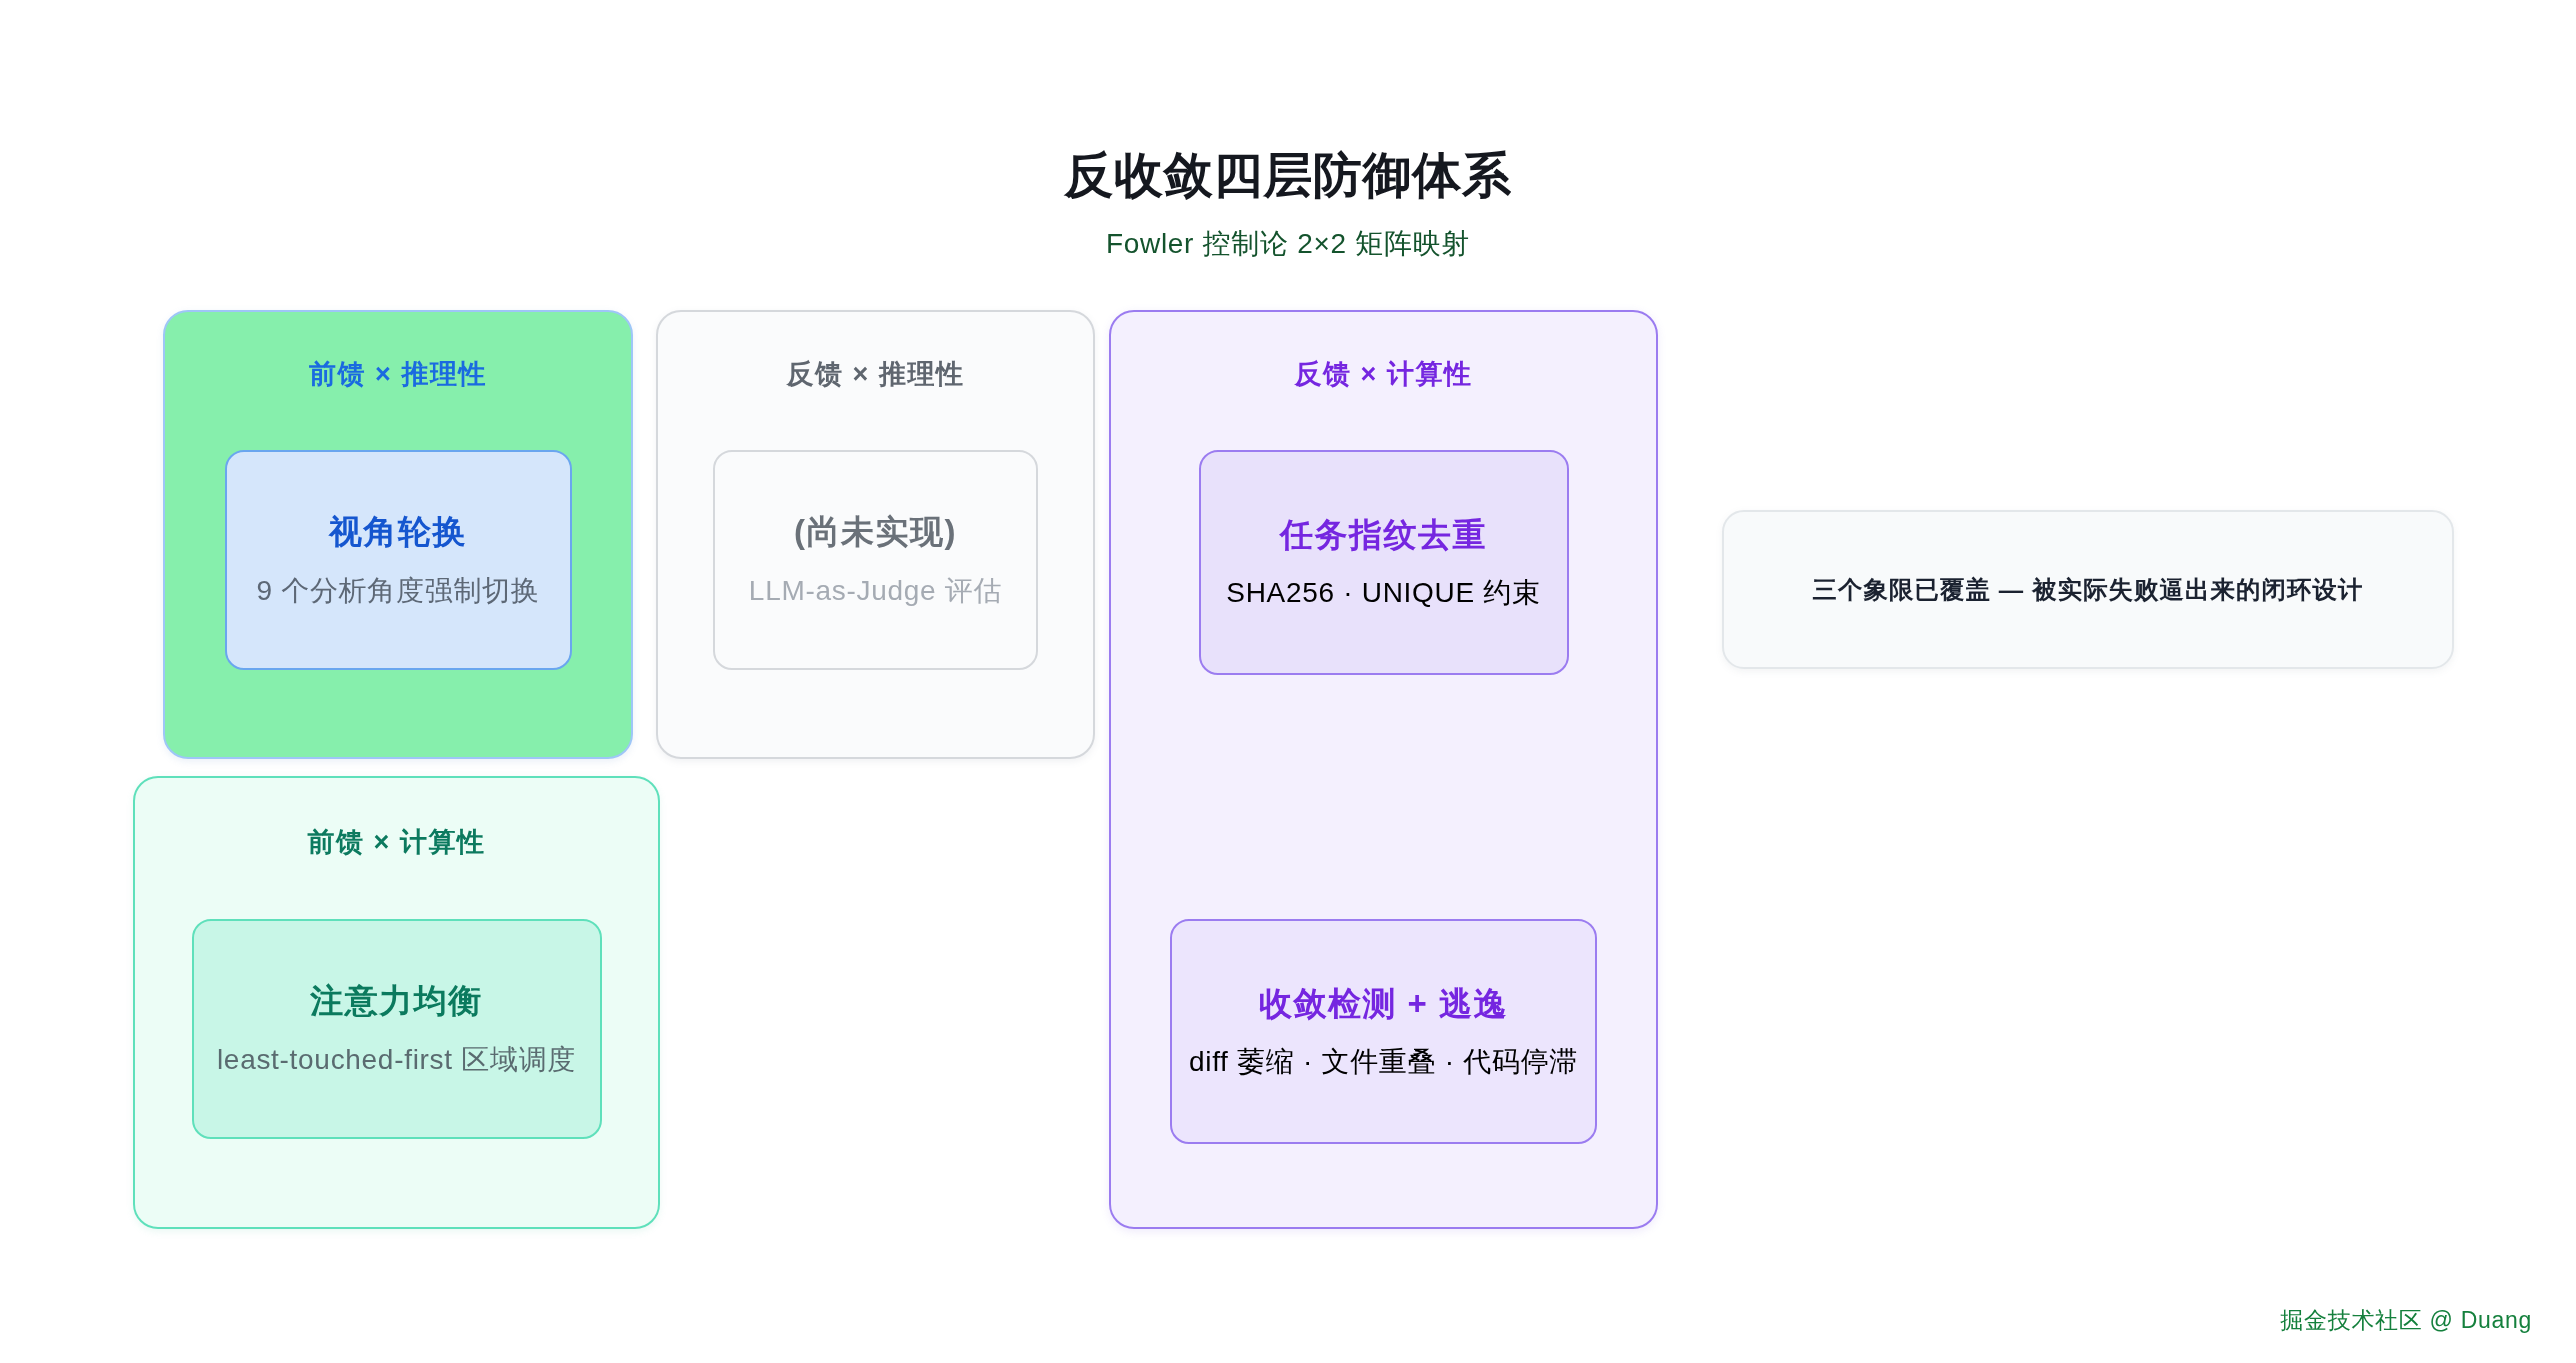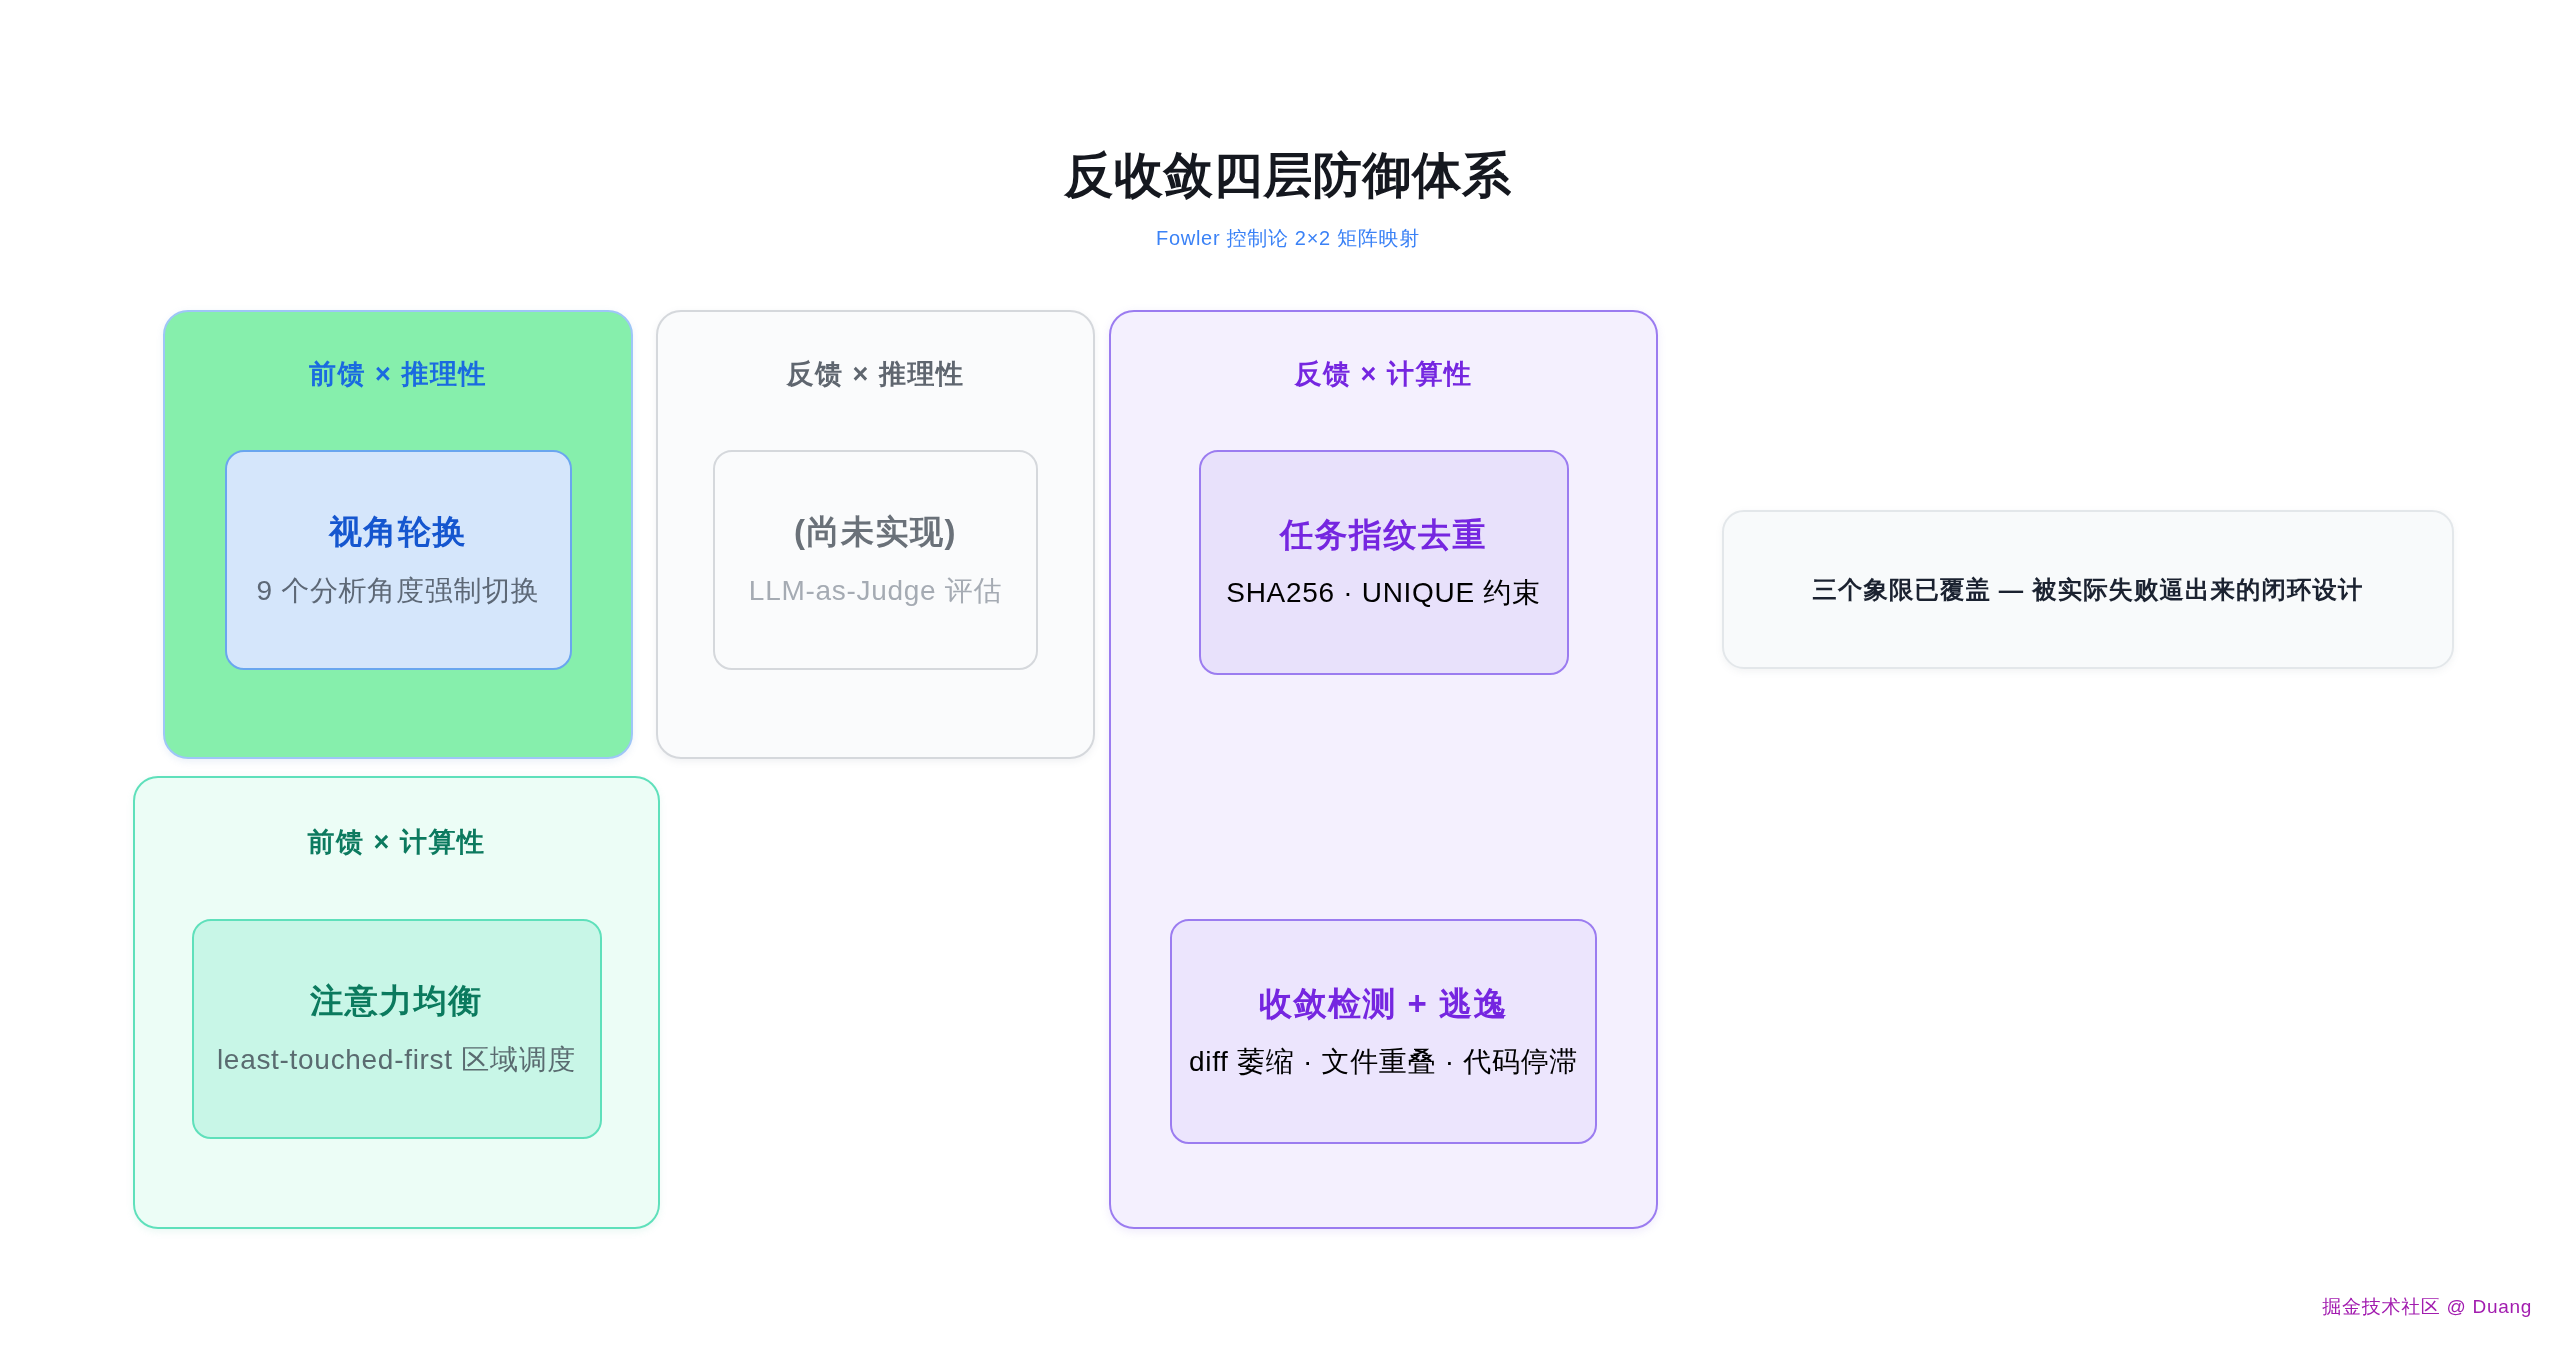--- a/index.html
+++ b/index.html
@@ -14,22 +14,22 @@
   
   .page-title {
     position:absolute; left:0; right:0; top:143px;
     text-align:center;
     font-size:49px; font-weight:bold;
     color:#15181f; letter-spacing:0.7px;
   }
   .page-subtitle {
     position:absolute; left:0; right:0; top:225px;
     text-align:center;
-    font-size:20px; font-weight:400;
-    color:#3b82f6; letter-spacing:0.7px;
+    font-size:28px; font-weight:400;
+    color:#14532d; letter-spacing:0.7px;
   }
 
   
   .quad {
     position:absolute;
     border-radius:25px;
     border-width:2.2px; border-style:solid;
     display:flex; flex-direction:column; align-items:center;
   }
   .quad-title {
@@ -113,22 +113,22 @@
     background:#f8fafb; border:2.2px solid #e3e7ea; border-radius:22px;
     display:flex; align-items:center; justify-content:center;
     box-shadow:0 2.2px 7.4px rgba(120,130,145,.09);
   }
   .summary-text {
     font-size:24.4px; font-weight:bold; color:#1b2230; letter-spacing:1.1px;
   }
 
   
   .watermark {
-    position:absolute; right:44px; bottom:44px;
-    font-size:19px; color:#a21caf; letter-spacing:0.7px;
+    position:absolute; right:44px; bottom:28px;
+    font-size:23px; color:#15803d; letter-spacing:0.7px;
   }
 </style>
 </head>
 <body>
 
 <div class="stage">
 
   <div class="page-title">反收敛四层防御体系</div>
   <div class="page-subtitle">Fowler 控制论 2×2 矩阵映射</div>
 

